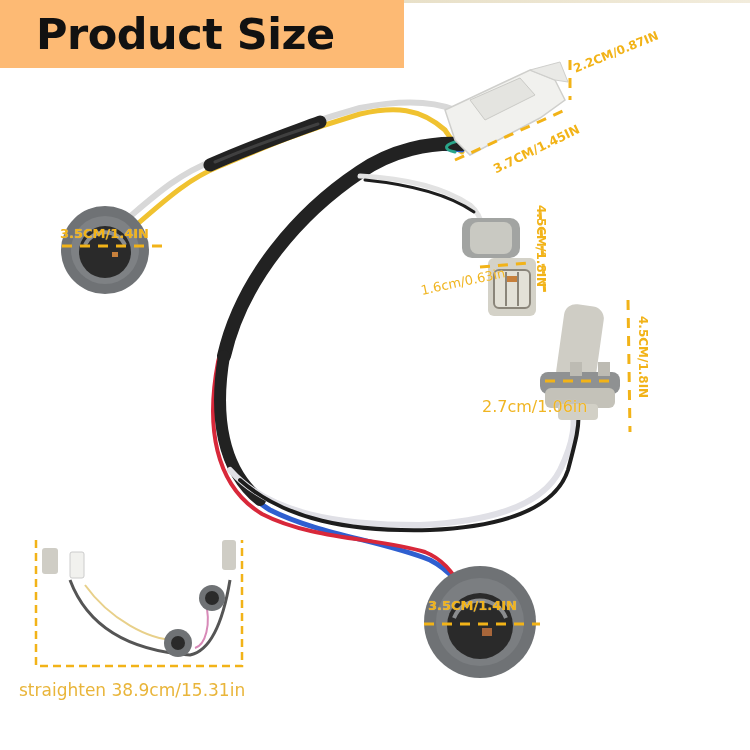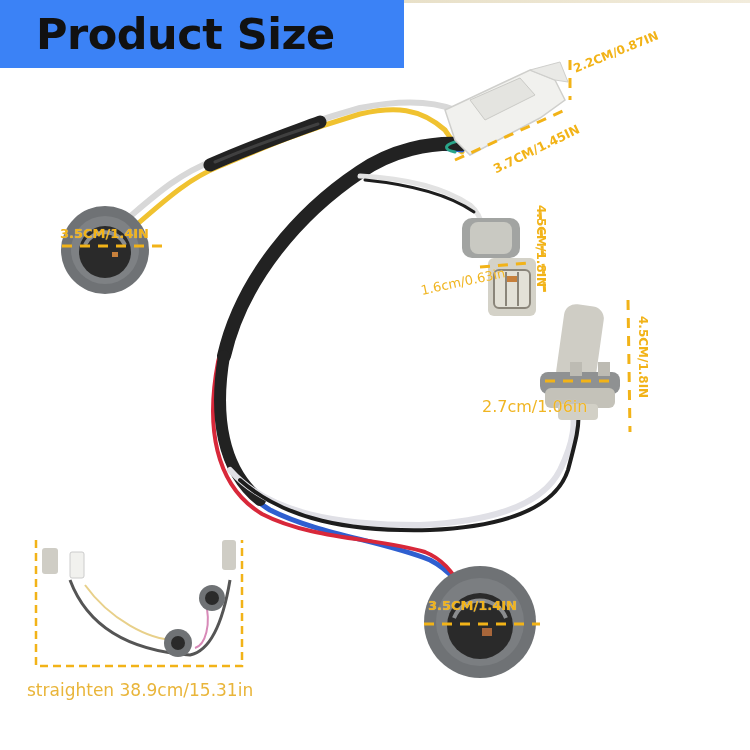--- a/index.html
+++ b/index.html
@@ -1,39 +1,39 @@
 <!DOCTYPE html>
 <html><head>
   <meta charset="utf-8">
   <style>
     html, body { margin: 0; padding: 0; background: #ffffff; }
     body { width: 750px; height: 750px; position: relative; overflow: hidden; font-family: "DejaVu Sans", sans-serif; }
     .banner {
       position: absolute; left: 0; top: 0; width: 404px; height: 68px;
-      background: #3b82f6;
+      background: #fdba74;
       display: flex; align-items: center;
     }
     .banner-title {
       margin-left: 36px; font-family: "DejaVu Sans", sans-serif; font-weight: bold;
       font-size: 43px; color: #111111; letter-spacing: -0.5px; line-height: 1;
     }
     .top-strip {
       position: absolute; left: 404px; top: 0; width: 346px; height: 3px;
       background: linear-gradient(90deg, #e8e0c8, #f2ecdc);
     }
     svg.scene { position: absolute; left: 0; top: 0; }
     .dim {
       position: absolute; color: #f2b318; font-family: "DejaVu Sans", sans-serif;
       font-weight: bold; white-space: nowrap; transform-origin: left center;
       text-shadow: 0 0 1px rgba(255,255,255,.6);
     }
     .dim.light { font-weight: normal; color: #f0b522; }
     .caption {
       position: absolute; left: 19px; top: 680px; font-size: 17px;
-      color: #e9b53a; font-family: "DejaVu Sans", sans-serif; white-space: nowrap; margin-left: 8px;
+      color: #e9b53a; font-family: "DejaVu Sans", sans-serif; white-space: nowrap;
     }
   </style>
 </head>
 <body>
 
 <div class="top-strip"></div>
 
 <div class="banner">
   <span class="banner-title">Product Size</span>
 </div>

